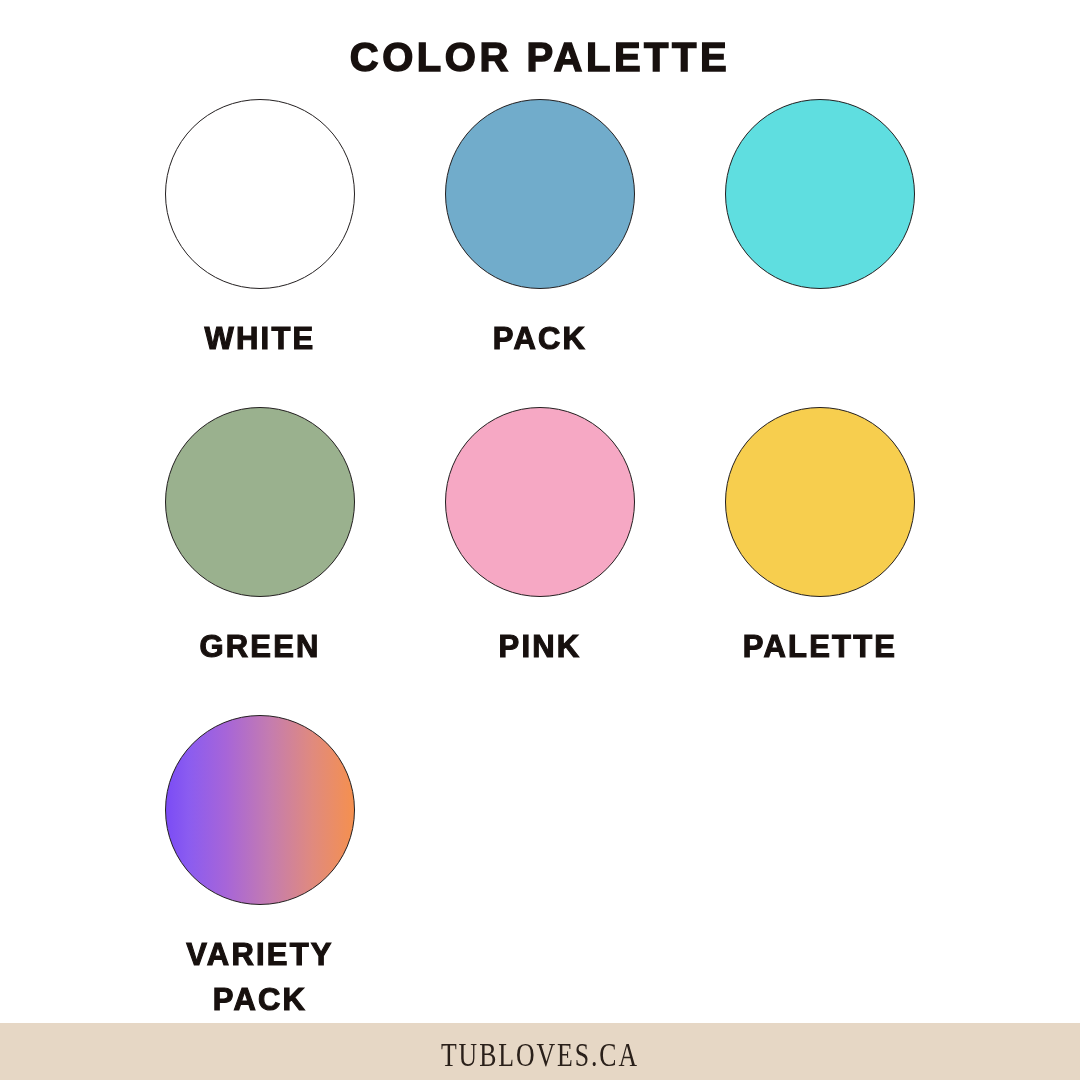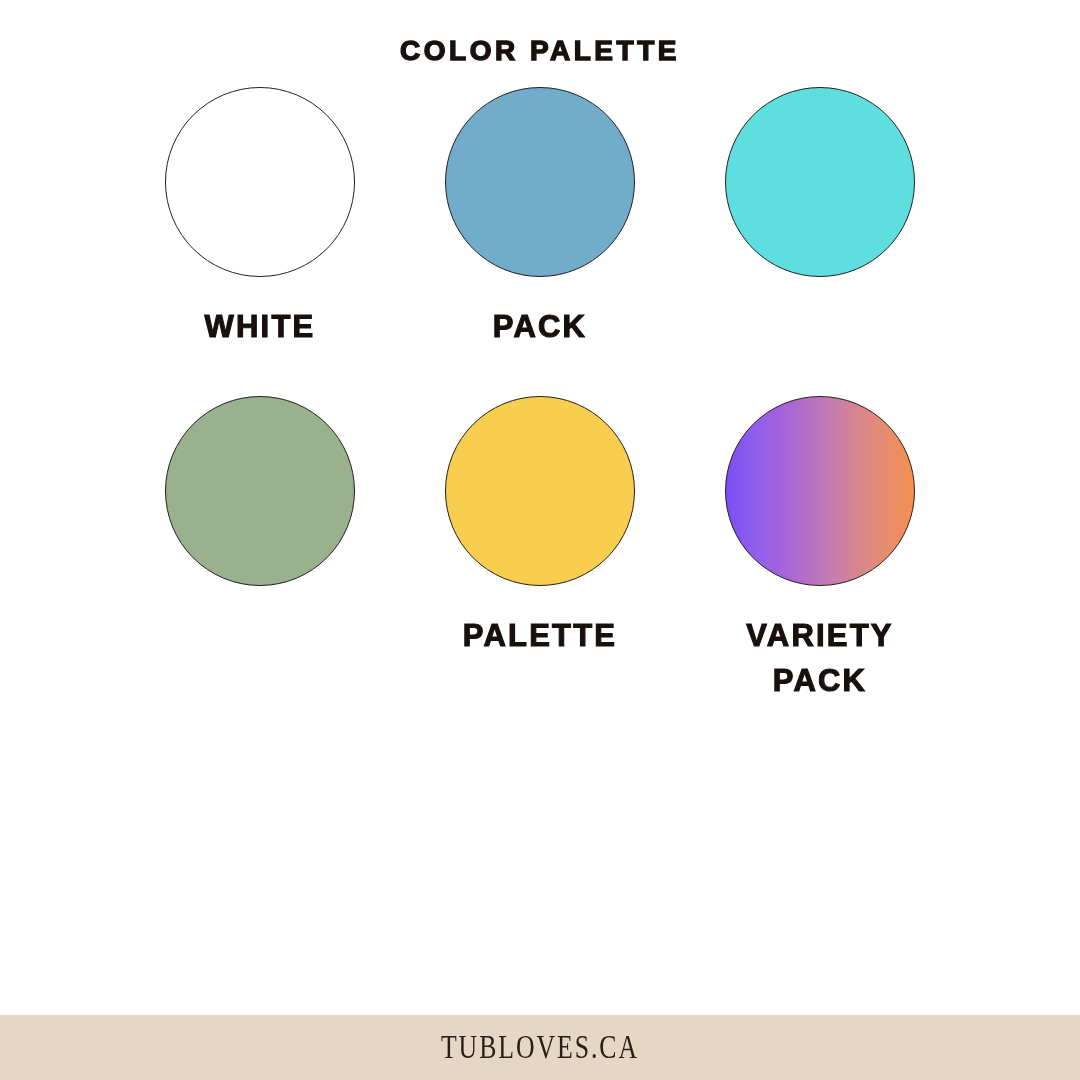--- a/index.html
+++ b/index.html
@@ -22,21 +22,21 @@
     background: #ffffff;
     display: flex;
     flex-direction: column;
   }
 
   
   .title {
     text-align: center;
     font-family: "Liberation Sans", sans-serif;
     font-weight: 700;
-    font-size: 28px;
+    font-size: 40px;
     letter-spacing: 3.5px;
     color: #17100e;
     margin: 0;
     padding-top: 37px;
     line-height: 1;
     -webkit-text-stroke: 1.4px #17100e;
   }
 
   
   .grid {
@@ -116,22 +116,27 @@
       <div class="swatch" style="background: rgb(113, 172, 203); border-color: rgb(35, 31, 32);"></div>
       <div class="swatch-label" style="color: rgb(23, 16, 14); -webkit-text-stroke: 1.1px rgb(23, 16, 14);">PACK</div>
     </div>
 
     <div class="cell">
       <div class="swatch" style="background: rgb(95, 222, 224); border-color: rgb(35, 31, 32);"></div>
     </div>
 
     <div class="cell">
       <div class="swatch" style="background: rgb(154, 177, 142); border-color: rgb(35, 31, 32);"></div>
+      <div class="swatch-label" style="color: rgb(23, 16, 14); -webkit-text-stroke: 1.1px rgb(23, 16, 14);">GREEN</div>
     </div>
 
+    <div class="cell">
+      <div class="swatch" style="background: rgb(246, 168, 196); border-color: rgb(35, 31, 32);"></div>
+      <div class="swatch-label" style="color: rgb(23, 16, 14); -webkit-text-stroke: 1.1px rgb(23, 16, 14);">PINK</div>
+    </div>
 
     <div class="cell">
       <div class="swatch" style="background: rgb(247, 206, 78); border-color: rgb(35, 31, 32);"></div>
       <div class="swatch-label" style="color: rgb(23, 16, 14); -webkit-text-stroke: 1.1px rgb(23, 16, 14);">PALETTE</div>
     </div>
 
 
 
     <div class="cell">
       <div class="swatch" style="background-image: linear-gradient(90deg, rgb(123, 76, 245) 0%, rgb(139, 92, 240) 12%, rgb(167, 101, 216) 32%, rgb(196, 124, 176) 55%, rgb(224, 138, 126) 78%, rgb(245, 144, 79) 100%); border-color: rgb(35, 31, 32);"></div>

